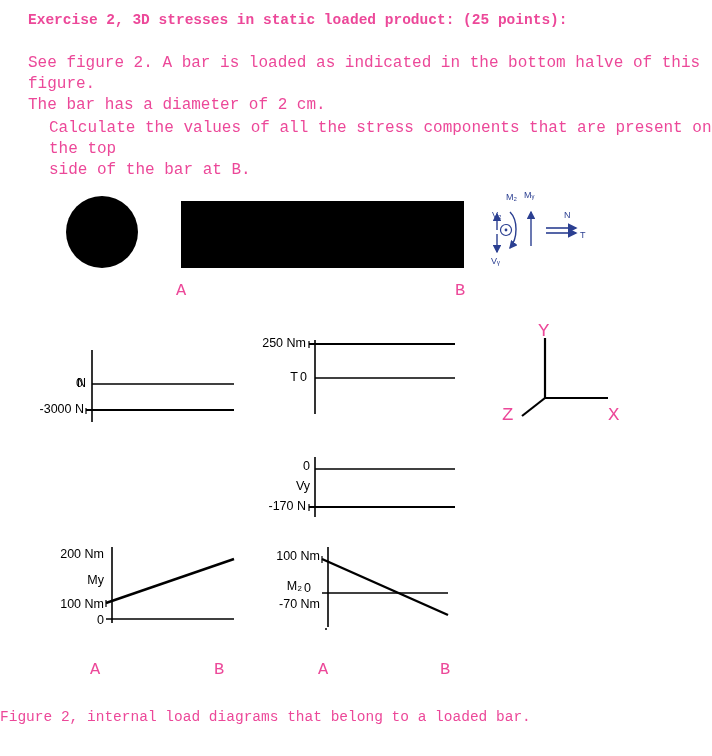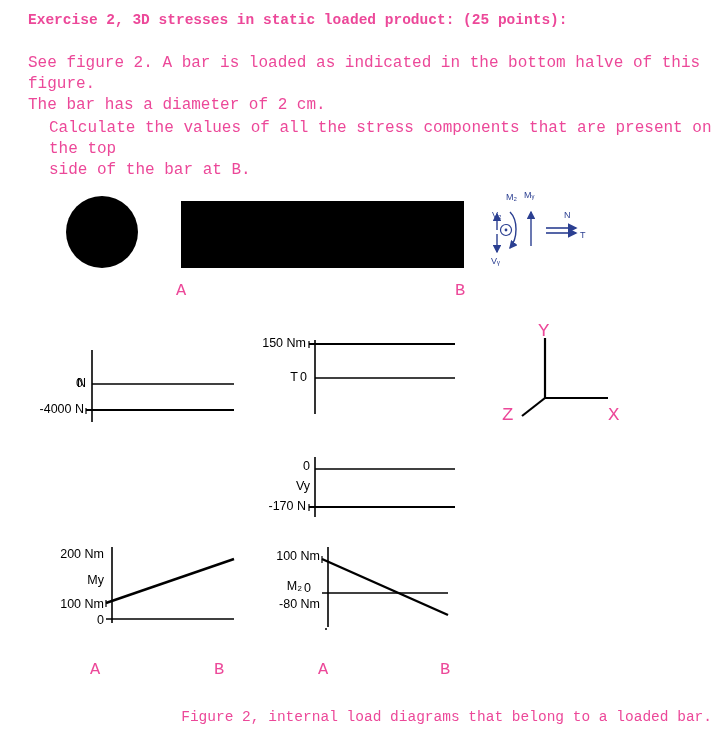--- a/index.html
+++ b/index.html
@@ -44,21 +44,21 @@
     top: 118px;
     font-size: 16px;
     line-height: 21px;
     white-space: pre-line;
     margin-left: 21px;
   }
   #caption {
     left: 0px;
     top: 709px;
     width: 712px;
-    text-align: right;
+    text-align: left;
     font-size: 14.5px;
   }
 
   
   .circle {
     position: absolute;
     left: 66px;
     top: 196px;
     width: 72px;
     height: 72px;
@@ -174,31 +174,31 @@
 
   <div class="plot" style="left:24px; top:346px; width:216px; height:80px;">
     <svg width="216" height="80" viewBox="0 0 216 80">
       <line x1="68" y1="4" x2="68" y2="76" stroke="#000" stroke-width="1.6"></line>
       <line x1="68" y1="38" x2="210" y2="38" stroke="#000" stroke-width="1.6"></line>
       <line x1="62" y1="64" x2="210" y2="64" stroke="#000" stroke-width="2.2"></line>
       <line x1="62" y1="62" x2="62" y2="68" stroke="#000" stroke-width="1.2"></line>
     </svg>
     <div class="ylbl" style="left:0px; top:30px; width:62px;">N</div>
     <div class="ylbl" style="left:52px; top:30px; width:14px; text-align:left;">0</div>
-    <div class="ylbl" style="left:0px; top:56px; width:60px;">-4000 N</div>
+    <div class="ylbl" style="left:0px; top:56px; width:60px;">-3000 N</div>
   </div>
 
   <div class="plot" style="left:240px; top:336px; width:220px; height:86px;">
     <svg width="220" height="86" viewBox="0 0 220 86">
       <line x1="75" y1="4" x2="75" y2="78" stroke="#000" stroke-width="1.6"></line>
       <line x1="69" y1="8" x2="215" y2="8" stroke="#000" stroke-width="2.2"></line>
       <line x1="69" y1="5" x2="69" y2="12" stroke="#000" stroke-width="1.2"></line>
       <line x1="75" y1="42" x2="215" y2="42" stroke="#000" stroke-width="1.6"></line>
     </svg>
-    <div class="ylbl" style="left:0px; top:0px; width:66px;">150 Nm</div>
+    <div class="ylbl" style="left:0px; top:0px; width:66px;">250 Nm</div>
     <div class="ylbl" style="left:24px; top:34px; width:34px;">T</div>
     <div class="ylbl" style="left:60px; top:34px; width:12px; text-align:left;">0</div>
   </div>
 
 
   <div class="plot" style="left:240px; top:455px; width:220px; height:72px;">
     <svg width="220" height="72" viewBox="0 0 220 72">
       <line x1="75" y1="2" x2="75" y2="62" stroke="#000" stroke-width="1.6"></line>
       <line x1="75" y1="14" x2="215" y2="14" stroke="#000" stroke-width="1.6"></line>
       <line x1="69" y1="52" x2="215" y2="52" stroke="#000" stroke-width="2.2"></line>
@@ -226,21 +226,21 @@
     <svg width="220" height="86" viewBox="0 0 220 86">
       <line x1="88" y1="2" x2="88" y2="82" stroke="#000" stroke-width="1.6"></line>
       <line x1="82" y1="48" x2="208" y2="48" stroke="#000" stroke-width="1.6"></line>
       <line x1="82" y1="14" x2="208" y2="70" stroke="#000" stroke-width="2.4"></line>
       <line x1="82" y1="11" x2="82" y2="18" stroke="#000" stroke-width="1.2"></line>
       <circle cx="86" cy="84" r="1" fill="#000"></circle>
     </svg>
     <div class="ylbl" style="left:0px; top:4px; width:80px;">100 Nm</div>
     <div class="ylbl" style="left:0px; top:34px; width:62px;">M₂</div>
     <div class="ylbl" style="left:64px; top:36px; width:14px; text-align:left;">0</div>
-    <div class="ylbl" style="left:0px; top:52px; width:80px;">-80 Nm</div>
+    <div class="ylbl" style="left:0px; top:52px; width:80px;">-70 Nm</div>
   </div>
 
   <div class="txt lbl-A-bot" style="left:90px; top:660px;">A</div>
   <div class="txt lbl-B-bot" style="left:214px; top:660px;">B</div>
   <div class="txt lbl-A-bot" style="left:318px; top:660px;">A</div>
   <div class="txt lbl-B-bot" style="left:440px; top:660px;">B</div>
 
   <div class="txt" id="caption">Figure 2, internal load diagrams that belong to a loaded bar.</div>
 
 </div>

